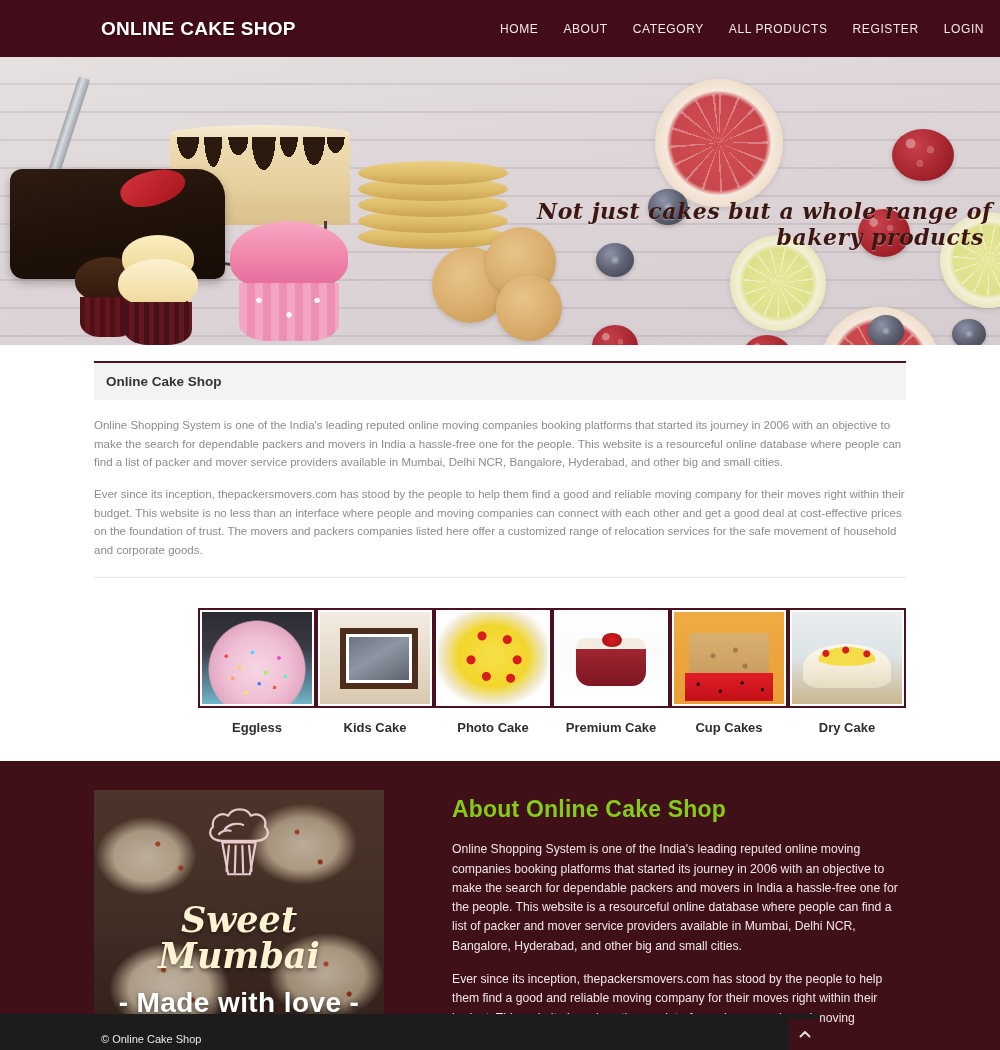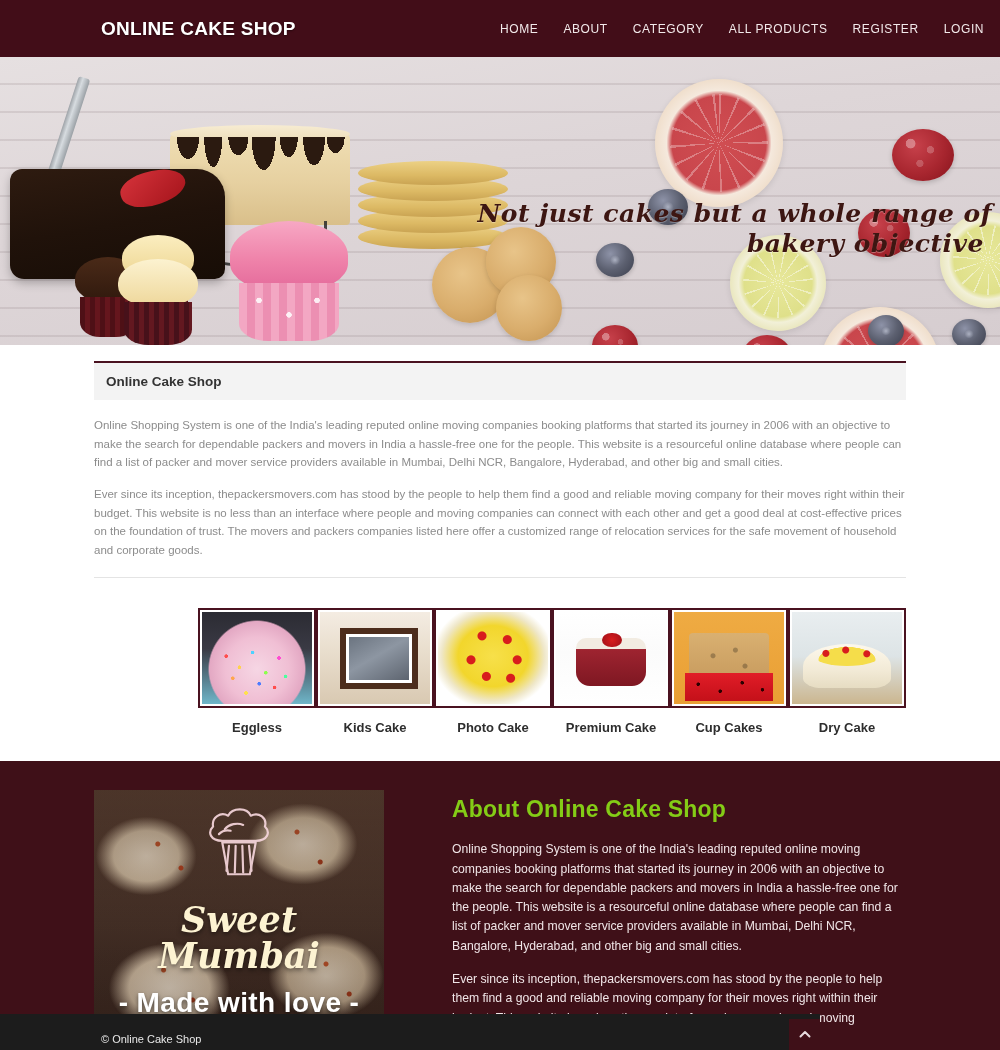--- a/index.html
+++ b/index.html
@@ -218,21 +218,21 @@
   .hero-text {
     position:absolute;
     right:8px;
     top:142px;
     width:600px;
     text-align:right;
     color:#3d1612;
     font-family:"DejaVu Serif", serif;
     font-style:italic;
     font-weight:bold;
-    font-size:25px;
+    font-size:22px;
     line-height:1.18;
     letter-spacing:0.5px;
     text-shadow:0 1px 1px rgba(255,255,255,0.35);
     z-index:4;
   }
   .hero-text .l2 { display:block; padding-right:8px; }
 
   
   .main { background:#ffffff; padding-top:16px; }
   .container { width:812px; margin:0 auto; }
@@ -562,21 +562,21 @@
         <div class="liner"></div>
       </div>
     <div class="cupcake cc-pink">
         <div class="frost"></div>
         <div class="liner"></div>
       </div>
   </div>
 
   <div class="hero-text">
     <span>Not just cakes but a whole range of</span>
-    <span class="l2">bakery objective</span>
+    <span class="l2">bakery products</span>
   </div>
 </div>
 
 <div class="main">
   <div class="container">
     <div class="panel-head">Online Cake Shop</div>
     <p class="body-text">Online Shopping System is one of the India's leading reputed online moving companies booking platforms that started its journey in 2006 with an objective to make the search for dependable packers and movers in India a hassle-free one for the people. This website is a resourceful online database where people can find a list of packer and mover service providers available in Mumbai, Delhi NCR, Bangalore, Hyderabad, and other big and small cities.</p>
     <p class="body-text">Ever since its inception, thepackersmovers.com has stood by the people to help them find a good and reliable moving company for their moves right within their budget. This website is no less than an interface where people and moving companies can connect with each other and get a good deal at cost-effective prices on the foundation of trust. The movers and packers companies listed here offer a customized range of relocation services for the safe movement of household and corporate goods.</p>
     <div class="divider"></div>
   </div>

